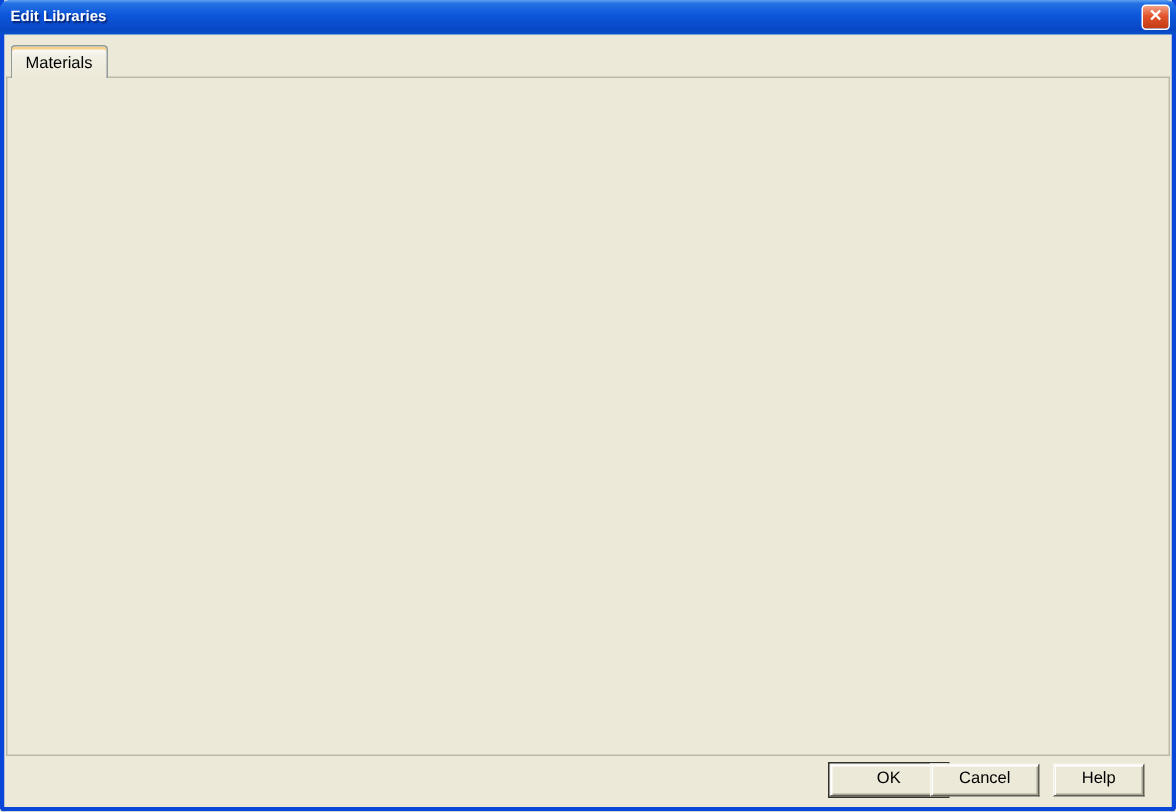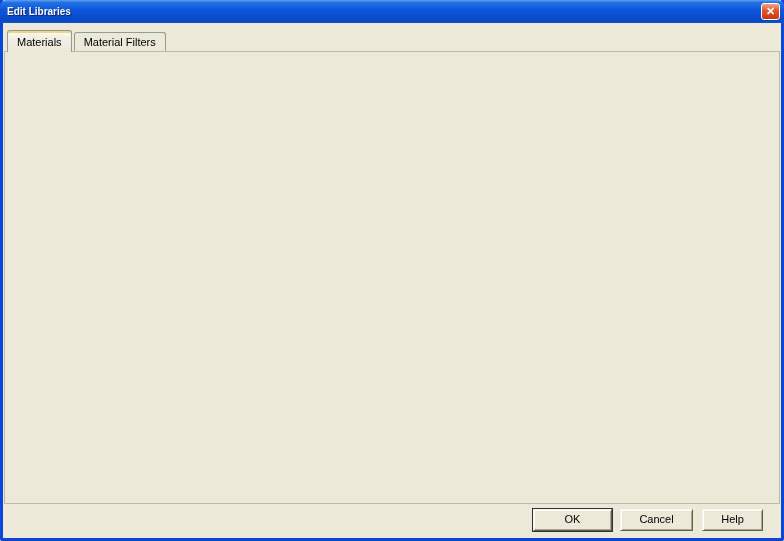--- a/index.html
+++ b/index.html
@@ -64,21 +64,21 @@
     position:absolute; top:-7px; left:8px;
     background:#ECE9D8; padding:0 3px; white-space:nowrap;
   }
   
   .btn {
     position:absolute; background:#ECE9D8; text-align:center;
     border:1px solid; border-color:#F7F6F1 #5F5D54 #5F5D54 #F7F6F1;
     box-shadow: inset 1px 1px 0 #FFFFFF, inset -1px -1px 0 #A9A696;
     font-size:11px; line-height:19px; cursor:default; white-space:nowrap;
   }
-  .btn.default { outline:1px solid #32322C; }
+  .btn.default { outline:1px solid #32322C;margin-left:20px; }
   .btn.disabled { color:#A39F8D; text-shadow:1px 1px 0 #FFFFFF; }
   .sunken {
     background:#FFFFFF;
     border:1px solid; border-color:#84827A #F4F3EC #F4F3EC #84827A;
     box-shadow: inset 1px 1px 0 rgba(62,60,55,.45);
   }
   .textinput { position:absolute; }
   .caret { position:absolute; left:3px; top:3px; width:1px; height:13px; background:#000; }
   
   .radio-item { position:absolute; display:flex; align-items:center; white-space:nowrap; }
@@ -205,23 +205,20 @@
 <div class="titlebar">
   <span class="title">Edit Libraries</span>
 </div>
 <div class="close-btn">
   <span>✕</span>
 </div>
 
 <div class="tabstrip">
   <div class="tab checked">
     <span>Materials</span>
-  </div>
-  <div class="tab">
-    <span>Material Filters</span>
   </div>
 </div>
 <div class="tabpane"></div>
 
 <div class="groupbox" style="left:25px; top:72px; width:320px; height:81px;">
   <span class="legend">Search Parameters</span>
 </div>
 <span class="label" style="left:33px; top:80px;">Search by <u>N</u>ame</span>
 <div class="sunken textinput" style="left:33px; top:98px; width:165px; height:22px;">
   <div class="caret"></div>

